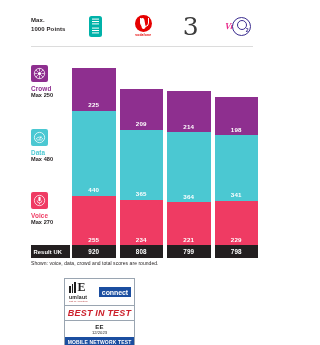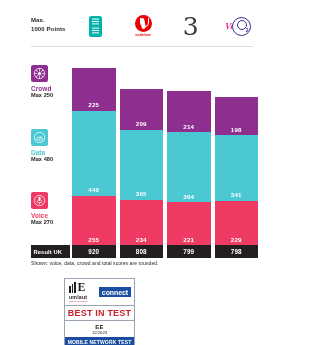--- a/index.html
+++ b/index.html
@@ -352,20 +352,21 @@
     letter-spacing: -0.1px;
   }
   .badge-div { height: 1px; background: #9aa5b1; }
   .badge-best {
     text-align: center;
     color: #cc1f2a;
     font-size: 9px;
     font-weight: bold;
     letter-spacing: 0.2px;
     padding: 2px 0 2.5px;
+    font-style: italic;
   }
   .badge-winner {
     text-align: center;
     font-size: 6px;
     font-weight: bold;
     color: #1f1f1f;
     padding-top: 2.5px;
     letter-spacing: 0.3px;
   }
   .badge-date {

